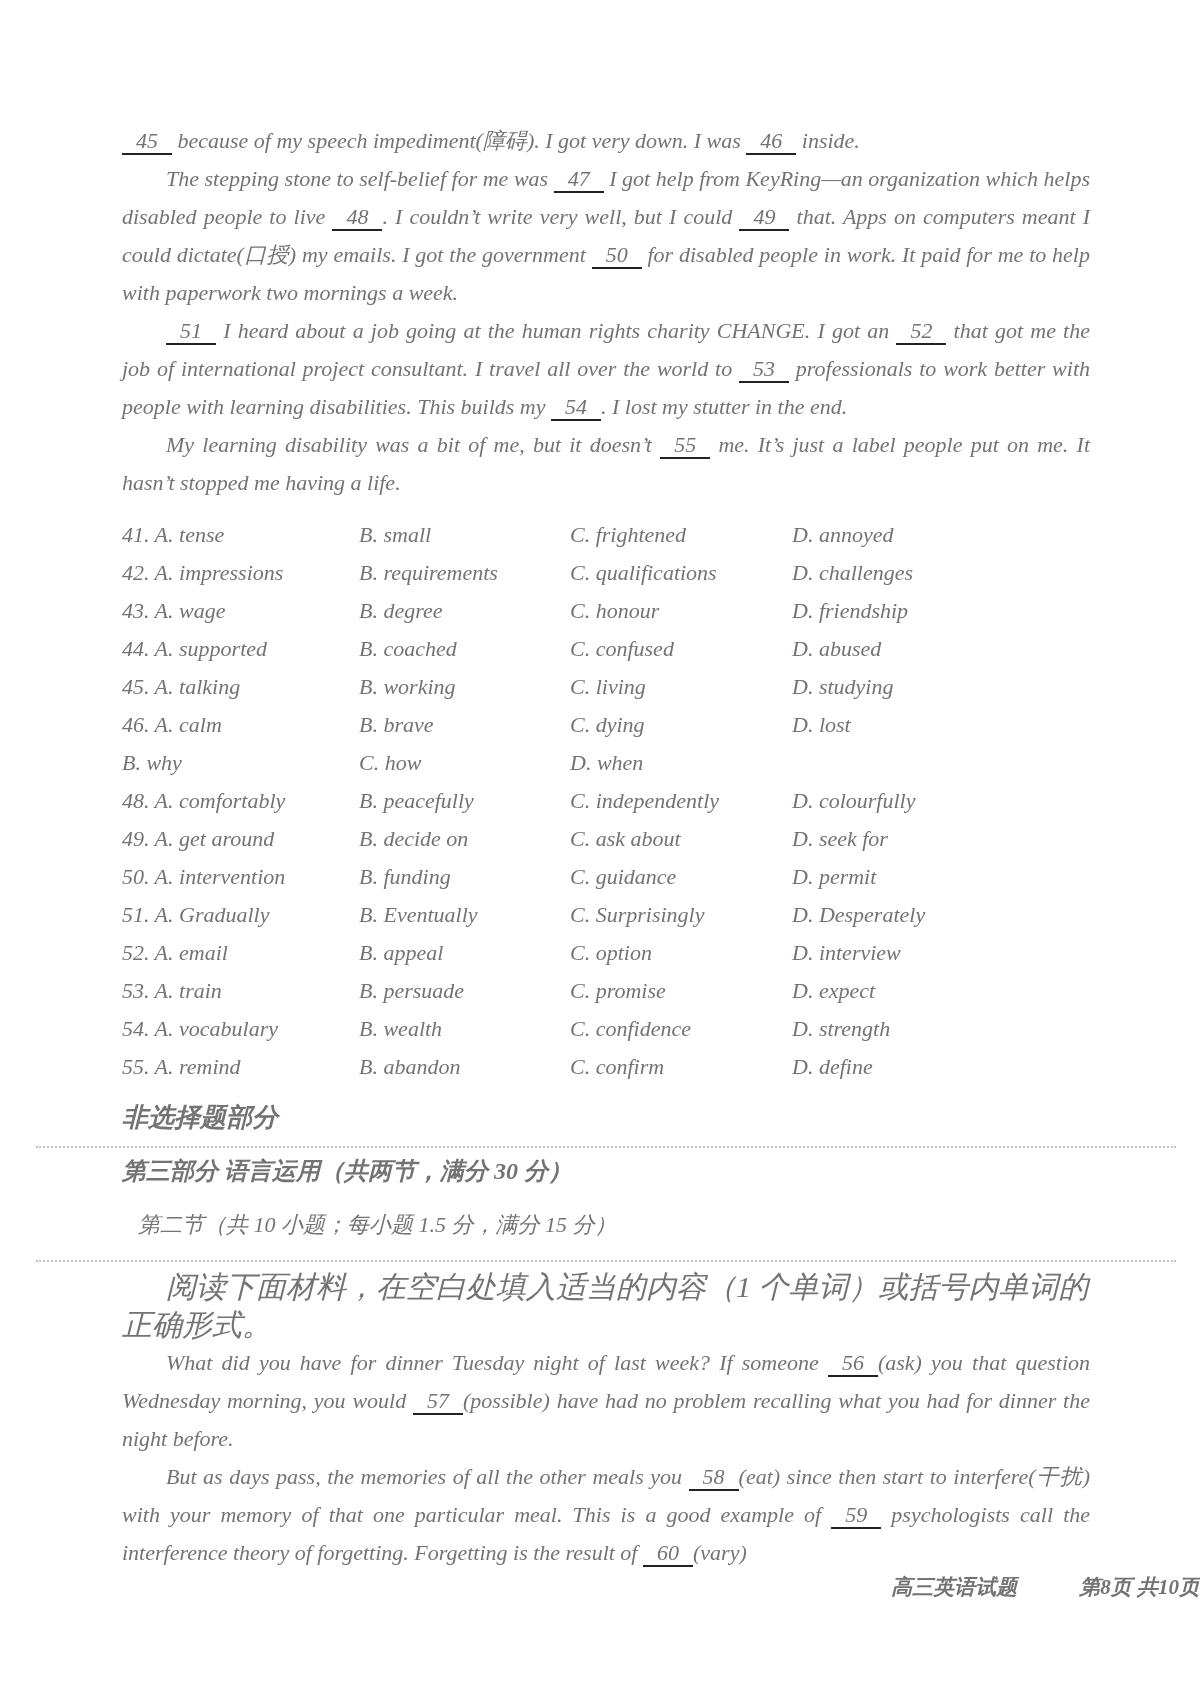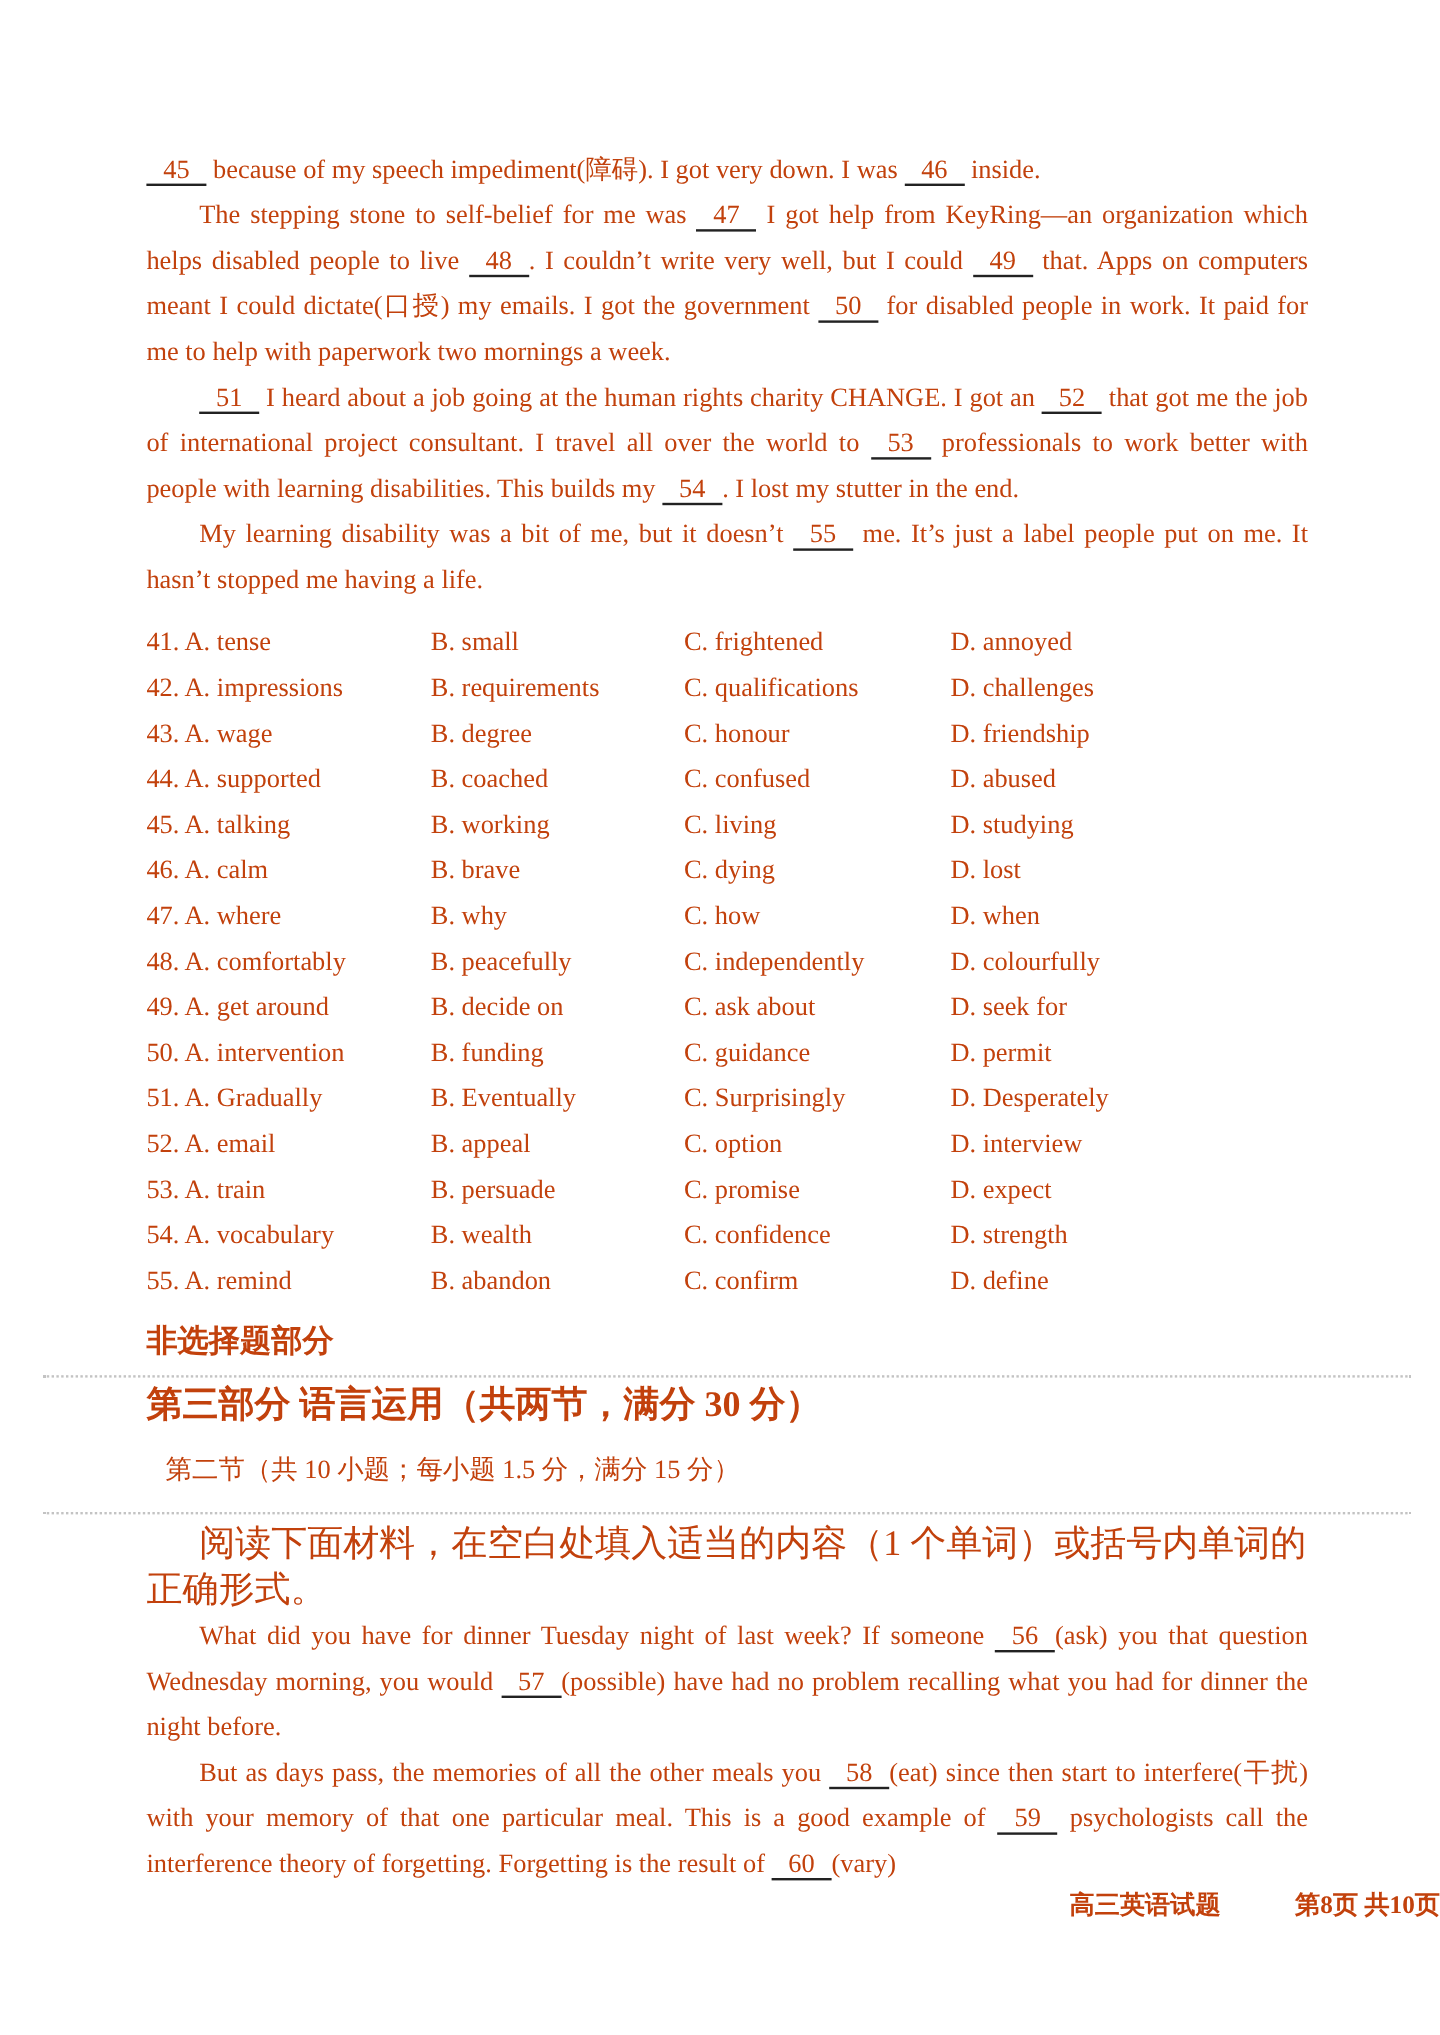--- a/index.html
+++ b/index.html
@@ -1,22 +1,23 @@
 <!DOCTYPE html>
 <html><head>
 <meta charset="utf-8">
 <style>
   html,body{margin:0;padding:0;background:#ffffff;}
   .page{
     position:relative;
     width:1200px;height:1696px;
     background:#ffffff;
-    color:#c2410c;
+    color:#737373;
     font-family:"Liberation Serif","DejaVu Serif",serif;
     overflow:hidden;
+    font-style:italic;
   }
   .content{padding:122px 110px 0 122px;}
   .para{
     margin:0;
     font-size:22px;
     line-height:38px;
     text-align:justify;
     text-justify:inter-word;
   }
   .para.indent{text-indent:44px;}
@@ -42,21 +43,21 @@
     line-height:40px;
   }
   .dotted{
     border:0;
     border-top:2px dotted #c3c3c3;
     margin:8px -86px 0 -86px;
     height:0;
   }
   .part-header{
     margin:4px 0 0 0;
-    font-size:30px;
+    font-size:24px;
     font-weight:bold;
     line-height:38px;
   }
   .sub-header{
     margin:16px;
     font-size:22px;
     line-height:38px;
   }
   .instruction{
     margin:6px 0 0 0;
@@ -120,21 +121,20 @@
           <span class="opt-cell">C. living</span>
           <span class="opt-cell">D. studying</span>
         </div>
         <div class="opt-row">
           <span class="opt-cell">46. A. calm</span>
           <span class="opt-cell">B. brave</span>
           <span class="opt-cell">C. dying</span>
           <span class="opt-cell">D. lost</span>
         </div>
         <div class="opt-row">
-          <span class="opt-cell">47. A. where</span>
           <span class="opt-cell">B. why</span>
           <span class="opt-cell">C. how</span>
           <span class="opt-cell">D. when</span>
         </div>
         <div class="opt-row">
           <span class="opt-cell">48. A. comfortably</span>
           <span class="opt-cell">B. peacefully</span>
           <span class="opt-cell">C. independently</span>
           <span class="opt-cell">D. colourfully</span>
         </div>

